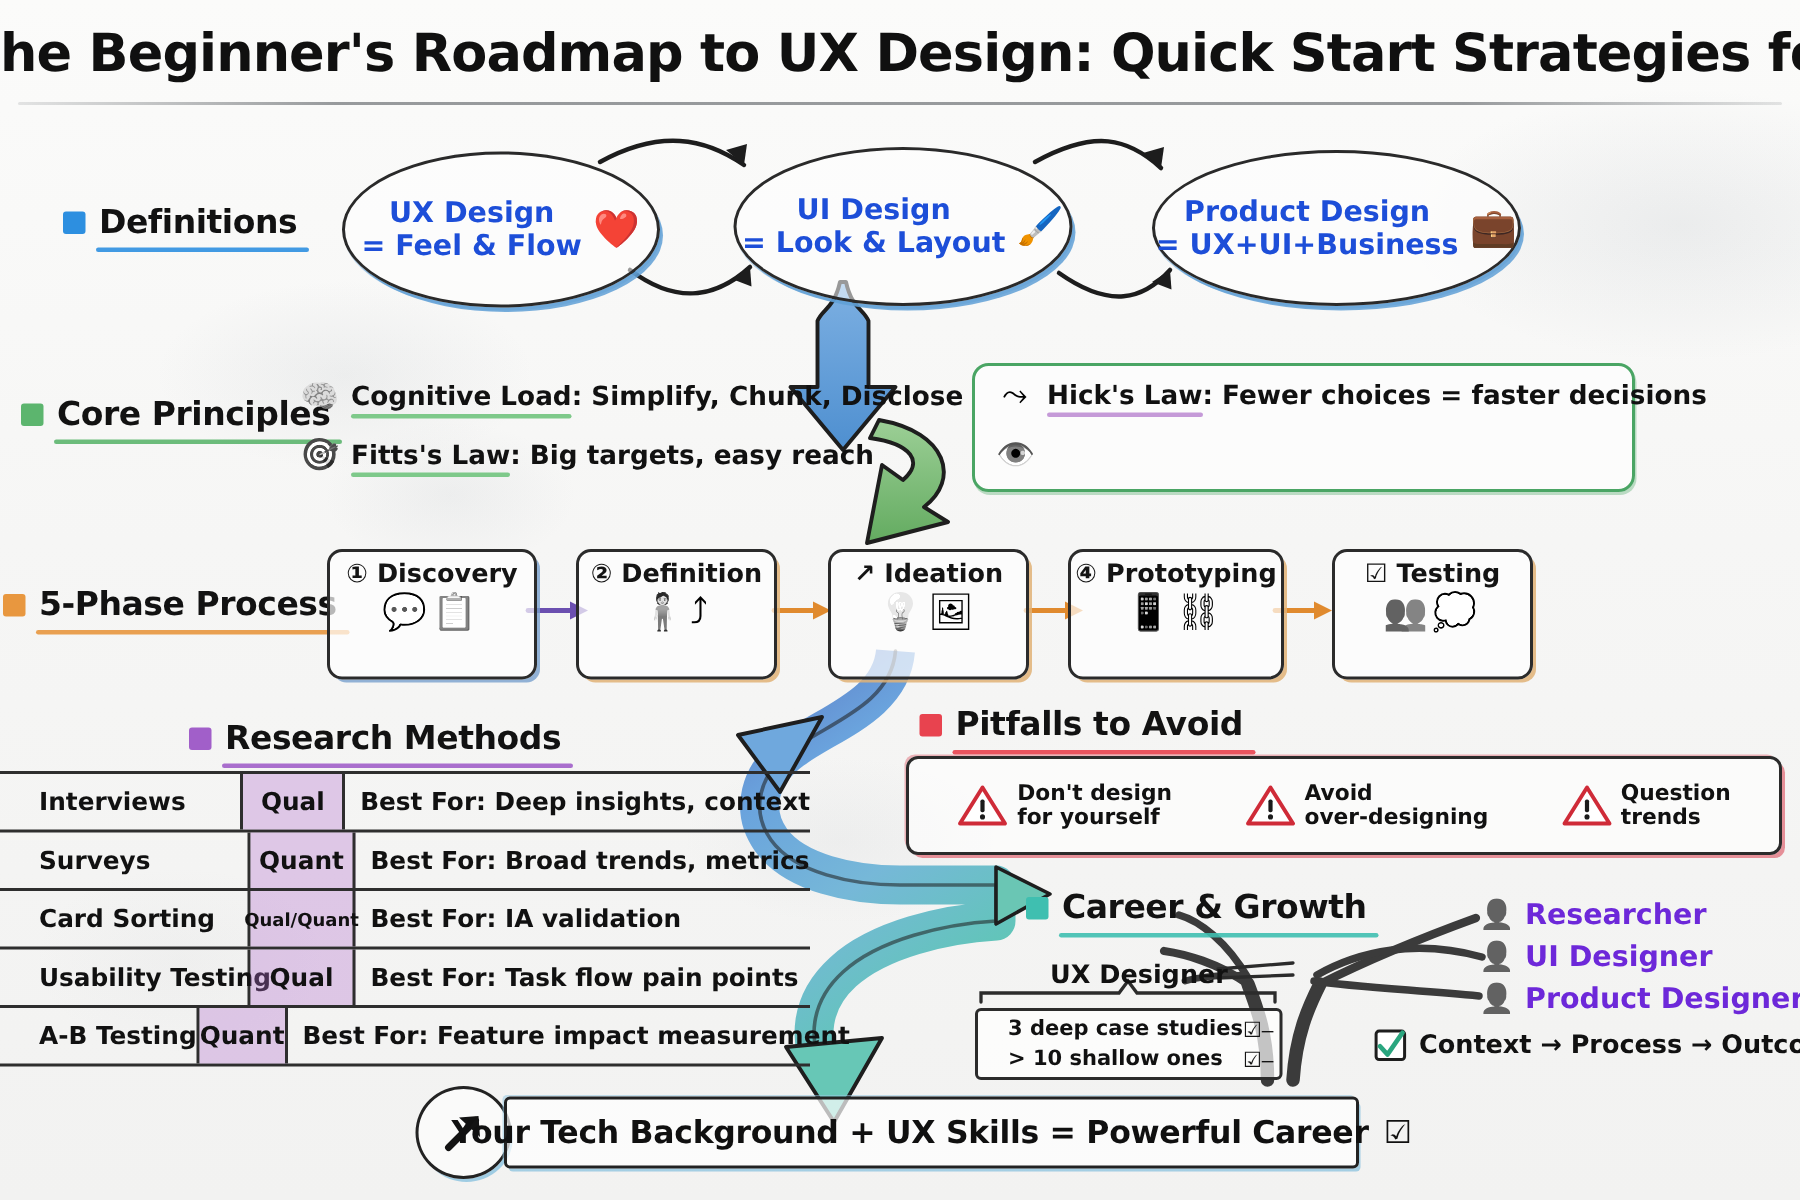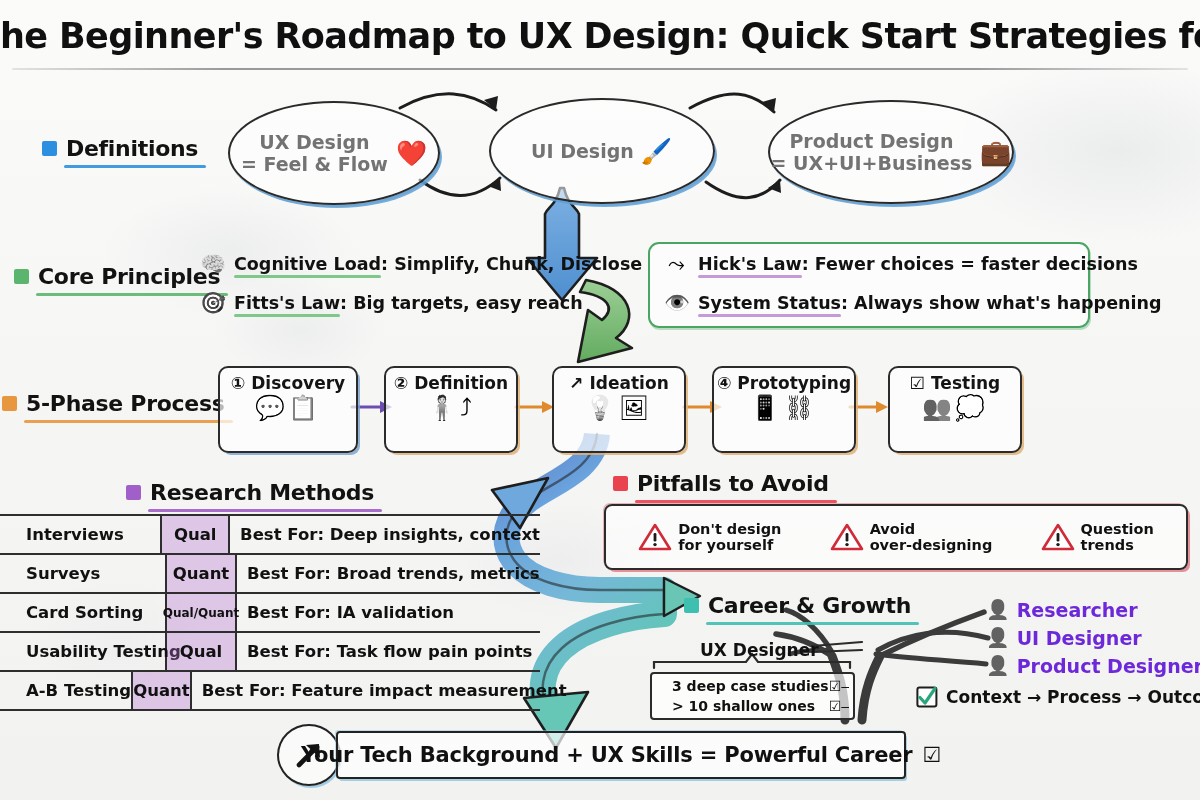--- a/index.html
+++ b/index.html
@@ -48,21 +48,21 @@
 
   
   .bubble{
     position:absolute;display:flex;align-items:center;justify-content:center;gap:8px;
     border:2.5px solid #2a2a2a;border-radius:50%;
     box-shadow:3px 4px 0 -1px rgba(96,160,214,.85), 1px 2px 0 0 rgba(96,160,214,.5);
     background:rgba(255,255,255,.55);
   }
   .bubble .btxt{
     font-family:"DejaVu Sans", sans-serif;font-weight:700;font-size:19px;line-height:1.16;
-    text-align:center;white-space:nowrap;color:#737373;
+    text-align:center;white-space:nowrap;color:#1d4ed8;
   }
   .bubble .emo{font-size:25px;line-height:1;}
 
   
   .prin{position:absolute;display:flex;align-items:center;gap:9px;white-space:nowrap;}
   .prin .ico{font-size:21px;width:25px;text-align:center;filter:grayscale(1) contrast(1.35);}
   .prin .ptxt{font-family:"DejaVu Sans", sans-serif;font-weight:700;font-size:17.5px;color:#111;}
   .prin .ptxt .key{position:relative;}
   .prin .ptxt .key::after{content:"";position:absolute;left:0;right:0;bottom:-4px;height:2.6px;border-radius:2px;background:var(--uk);}
 
@@ -285,21 +285,21 @@
 </div>
 
 <div class="bubble" style="left:228px;top:101px;width:208px;height:100px">
   <div class="btxt">
     <span>UX Design</span><br><span>= Feel &amp; Flow</span>
   </div>
   <span class="emo">❤️</span>
 </div>
 <div class="bubble" style="left:489px;top:98px;width:222px;height:102px">
   <div class="btxt">
-    <span>UI Design</span><br>
+    <span>UI Design</span><br><span>= Look &amp; Layout</span>
   </div>
   <span class="emo">🖌️</span>
 </div>
 <div class="bubble" style="left:768px;top:100px;width:242px;height:100px">
   <div class="btxt">
     <span>Product Design</span><br><span>= UX+UI+Business</span>
   </div>
   <span class="emo">💼</span>
 </div>
 
@@ -312,21 +312,20 @@
   <span class="ptxt"><span class="key">Fitts's Law</span><span>: Big targets, easy reach</span></span>
 </div>
 
 <div id="hickbox"></div>
 <div class="prin" style="left:664px;top:252px;--uk:#c59ad8">
   <span class="ico">⤳️</span>
   <span class="ptxt"><span class="key">Hick's Law</span><span>: Fewer choices = faster decisions</span></span>
 </div>
 <div class="prin" style="left:664px;top:291px;--uk:#c59ad8">
   <span class="ico">👁️</span>
-  <span class="ptxt"><span class="key">System Status</span><span>: Always show what's happening</span></span>
 </div>
 
 <div class="pbox blue" style="left:218px;top:366px;width:136px;height:78px">
   <div class="phead">
     <span class="pnum">①</span>
     <span>Discovery</span>
   </div>
   <div class="pico">💬📋</div>
 </div>
 <div class="pbox tan" style="left:384px;top:366px;width:130px;height:78px">

